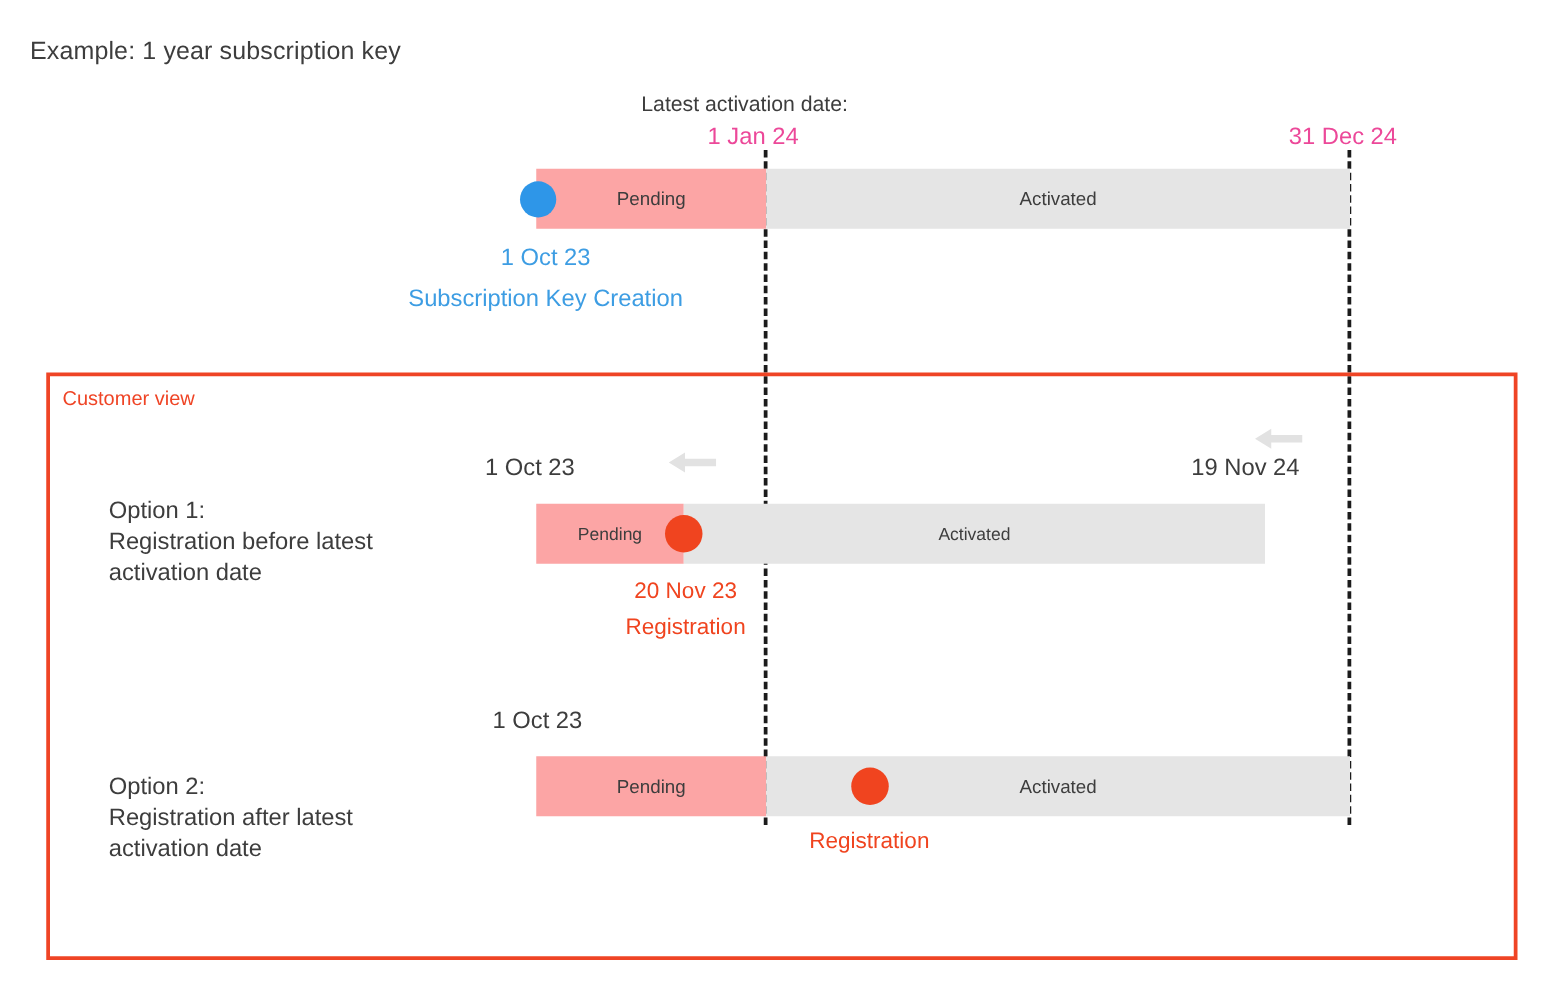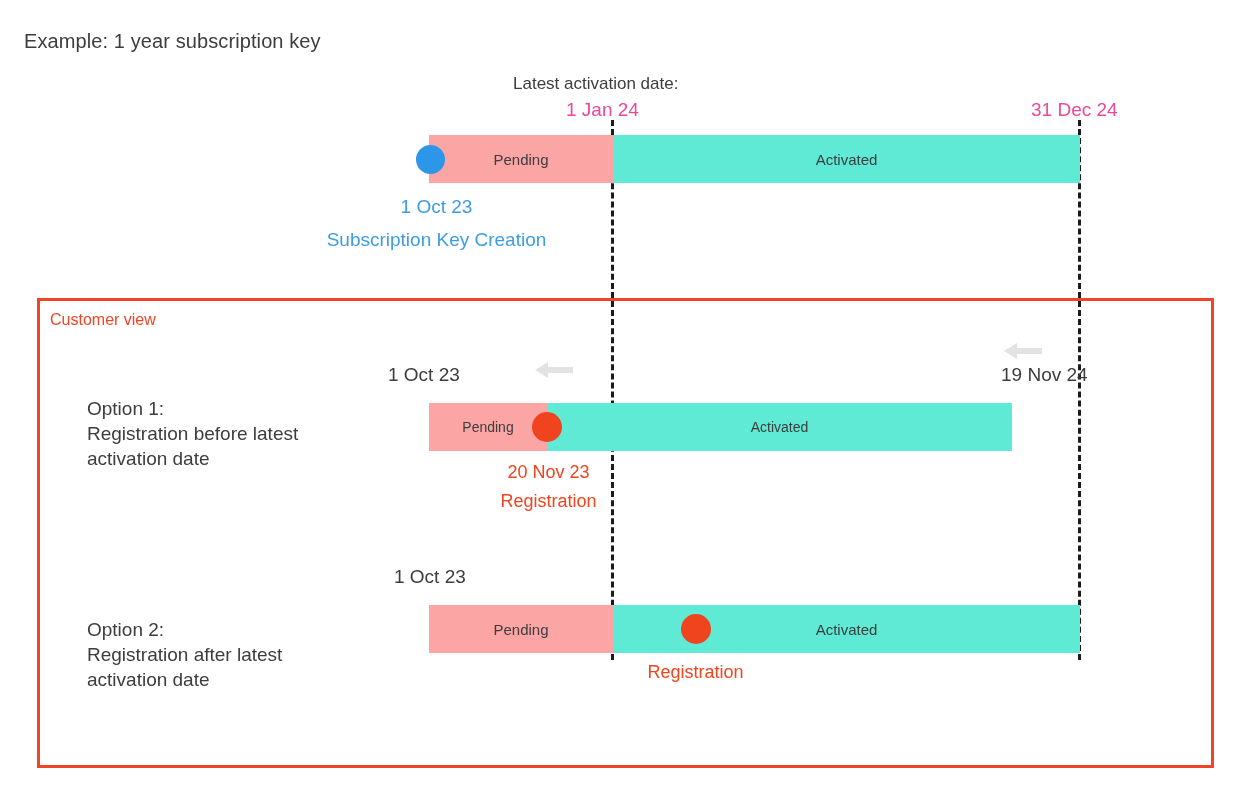--- a/index.html
+++ b/index.html
@@ -39,21 +39,21 @@
   #axis-label-start{ left:566px; top:99px; }
   #axis-label-end{ left:1031px; top:99px; }
 
   
   .bar{ height:48px; display:flex; }
   .seg{
     display:flex;align-items:center;justify-content:center;
     font-size:15px; color:#3d3d3d; box-sizing:border-box;
   }
   .seg-pending{ background:#fca5a5; }
-  .seg-activated{ background:#5eead4; }
+  .seg-activated{ background:#e5e5e5; }
 
   
   #bar-row-main{ left:429px; top:135px; width:651px; }
   #bar-row-main .seg-pending{ width:184px; }
   #bar-row-main .seg-activated{ width:467px; }
 
   
   #bar-row-option1{ left:429px; top:403px; width:583px; }
   #bar-row-option1 .seg-pending{ width:118px; }
   #bar-row-option1 .seg-activated{ width:465px; }
@@ -75,21 +75,21 @@
   .anno{ white-space:nowrap; text-align:center; }
   .anno-blue{ color:#3d9de3; font-size:19px; line-height:33px; }
   .anno-red{ color:#f0441f; font-size:18px; line-height:29px; }
 
   #creation-annotation{ left:320px; top:190px; width:233px; }
   #option1-annotation{ left:470px; top:458px; width:157px; }
   #option2-annotation{ left:618px; top:658px; width:155px; }
 
   
   #option1-date-left{ left:388px; top:364px; font-size:19px; color:#3d3d3d; }
-  #option1-date-right{ left:953px; top:364px; font-size:19px; color:#3d3d3d;margin-left:48px; }
+  #option1-date-right{ left:953px; top:364px; font-size:19px; color:#3d3d3d; }
   #option2-date-left{ left:394px; top:566px; font-size:19px; color:#3d3d3d; }
 
   
   .arrow-icon{ width:38px;height:20px; }
 
   #arrow-option1-mid{ left:535px; top:360px; }
   #arrow-option1-right{ left:1004px; top:341px; }
 
   
   #customer-view-frame{

